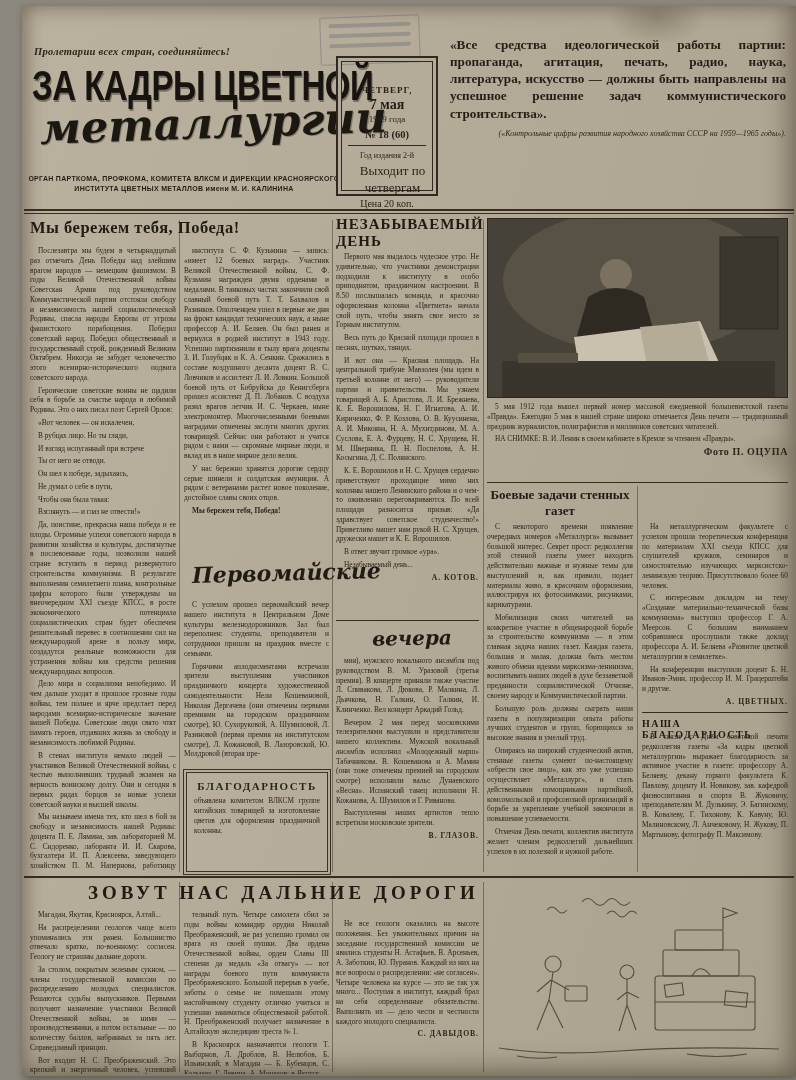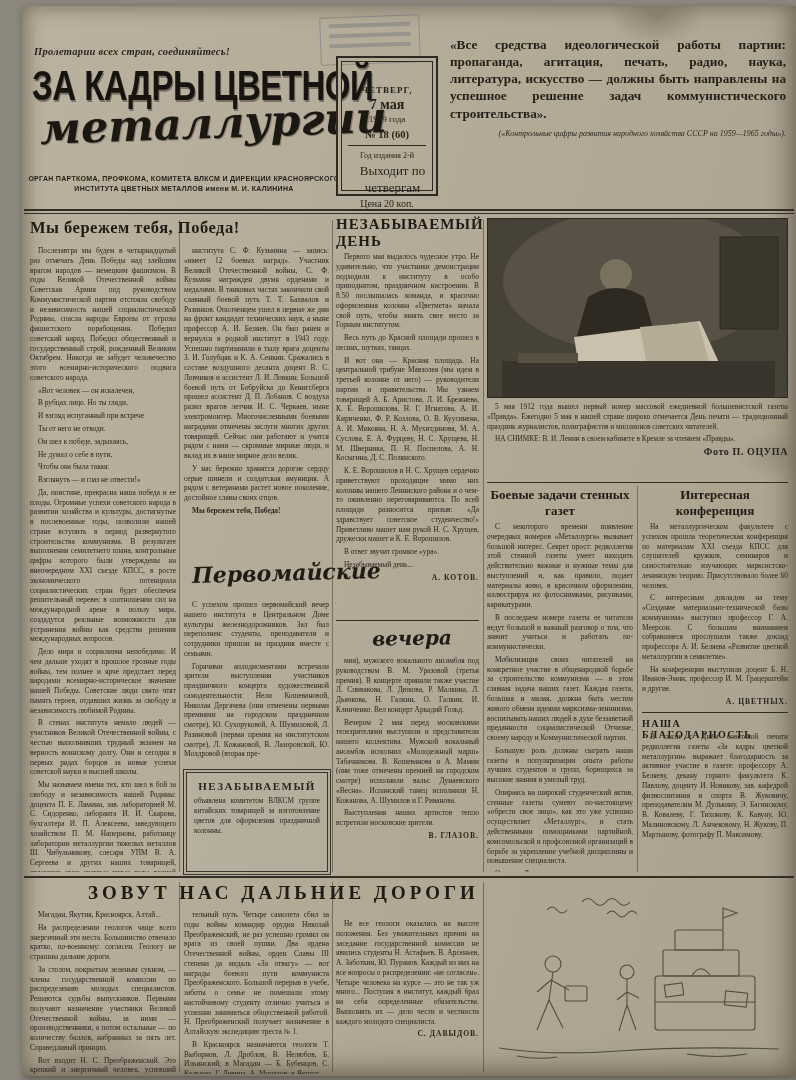--- a/index.html
+++ b/index.html
@@ -117,20 +117,21 @@
     <div class="rule thin" style="left:2px;right:2px;top:207px;"></div>
 
     <div class="vrule" style="left:157px;top:214px;height:652px;"></div>
     <div class="vrule" style="left:310px;top:214px;height:652px;"></div>
     <div class="vrule" style="left:461px;top:214px;height:652px;"></div>
     <div class="vrule" style="left:615px;top:480px;height:386px;"></div>
 
     <h2 class="abs headline h-pobeda" style="left:8px;top:212px;width:300px;">Мы бережем тебя, Победа!</h2>
     <div class="abs body-col" style="left:8px;top:240px;width:146px;height:626px;">
         <p>Послезавтра мы будем в четырнадцатый раз отмечать День Победы над злейшим врагом народов — немецким фашизмом. В годы Великой Отечественной войны Советская Армия под руководством Коммунистической партии отстояла свободу и независимость нашей социалистической Родины, спасла народы Европы от угрозы фашистского порабощения. Победил советский народ. Победил общественный и государственный строй, рожденный Великим Октябрем. Никогда не забудет человечество этого всемирно-исторического подвига советского народа.</p>
+        <p>Героические советские воины не щадили себя в борьбе за счастье народа и любимой Родины. Это о них писал поэт Сергей Орлов:</p>
         <p>«Вот человек — он искалечен,</p>
         <p>В рубцах лицо. Но ты гляди,</p>
         <p>И взгляд испуганный при встрече</p>
         <p>Ты от него не отводи.</p>
         <p>Он шел к победе, задыхаясь,</p>
         <p>Не думал о себе в пути,</p>
         <p>Чтобы она была такая:</p>
         <p>Взглянуть — и глаз не отвести!»</p>
         <p>Да, поистине, прекрасна наша победа и ее плоды. Огромные успехи советского народа в развитии хозяйства и культуры, достигнутые в послевоенные годы, позволили нашей стране вступить в период развернутого строительства коммунизма. В результате выполнения семилетнего плана, контрольные цифры которого были утверждены на внеочередном XXI съезде КПСС, в росте экономического потенциала социалистических стран будет обеспечен решительный перевес в соотношении сил на международной арене в пользу мира, создадутся реальные возможности для устранения войны как средства решения международных вопросов.</p>
         <p>Дело мира и социализма непобедимо. И чем дальше уходят в прошлое грозные годы войны, тем полнее и ярче предстает перед народами всемирно-историческое значение нашей Победы. Советские люди свято чтят память героев, отдавших жизнь за свободу и независимость любимой Родины.</p>
@@ -143,21 +144,21 @@
         <p class="closing after-list">Мы бережем тебя, Победа!</p>
     </div>
 
     <h2 class="abs headline h-script" style="left:170px;top:556px;width:140px;">Первомайские</h2>
     <div class="abs body-col" style="left:162px;top:594px;width:145px;height:168px;">
         <p>С успехом прошел первомайский вечер нашего института в Центральном Доме культуры железнодорожников. Зал был переполнен: студенты, преподаватели и сотрудники пришли на праздник вместе с семьями.</p>
         <p>Горячими аплодисментами встречали зрители выступления участников праздничного концерта художественной самодеятельности: Нели Кошевановой, Николая Дергачева (они отмечены первыми премиями на городском праздничном смотре), Ю. Сухоруковой, А. Шумиловой, Л. Разиновой (первая премия на институтском смотре), Л. Кожановой, В. Лазоровской, Ю. Молдровой (вторая пре-</p>
       </div>
 
     <div class="abs blagbox" style="left:164px;top:766px;width:142px;height:100px;">
-      <p class="blag-title">НЕЗАБЫВАЕМЫЙ</p>
+      <p class="blag-title">БЛАГОДАРНОСТЬ</p>
       <p class="blag-text">объявлена комитетом ВЛКСМ группе китайских товарищей за изготовление цветов для оформления праздничной колонны.</p>
     </div>
 
     <h2 class="abs headline h-nezab" style="left:314px;top:210px;width:143px;">НЕЗАБЫВАЕМЫЙ ДЕНЬ</h2>
     <div class="abs body-col" style="left:314px;top:246px;width:143px;height:362px;">
       <p>Первого мая выдалось чудесное утро. Не удивительно, что участники демонстрации подходили к институту в особо приподнятом, праздничном настроении. В 8.50 послышалась команда, и красочно оформленная колонна «Цветмета» начала свой путь, чтобы занять свое место за Горным институтом.</p>
         <p>Весь путь до Красной площади прошел в песнях, шутках, танцах.</p>
         <p>И вот она — Красная площадь. На центральной трибуне Мавзолея (мы идем в третьей колонне от него) — руководители партии и правительства. Мы узнаем товарищей А. Б. Аристова, Л. И. Брежнева, К. Е. Ворошилова, Н. Г. Игнатова, А. И. Кириченко, Ф. Р. Козлова, О. В. Куусинена, А. И. Микояна, Н. А. Мухитдинова, М. А. Суслова, Е. А. Фурцеву, Н. С. Хрущева, Н. М. Шверника, П. Н. Поспелова, А. Н. Косыгина, Д. С. Полянского.</p>
         <p>К. Е. Ворошилов и Н. С. Хрущев сердечно приветствуют проходящие мимо них колонны нашего Ленинского района и о чем-то оживленно переговариваются. По всей площади разносится призыв: «Да здравствует советское студенчество!» Приветливо машет нам рукой Н. С. Хрущев, дружески машет и К. Е. Ворошилов.</p>
         <p>В ответ звучит громкое «ура».</p>
@@ -190,28 +191,26 @@
     <div class="abs cap" style="left:465px;top:396px;width:301px;height:80px;">
       <p>5 мая 1912 года вышел первый номер массовой ежедневной большевистской газеты «Правда». Ежегодно 5 мая в нашей стране широко отмечается День печати — традиционный праздник журналистов, полиграфистов и миллионов советских читателей.</p>
       <p>НА СНИМКЕ: В. И. Ленин в своем кабинете в Кремле за чтением «Правды».</p>
       <p class="credit">Фото П. ОЦУПА</p>
     </div>
     <div class="rule thin" style="left:465px;top:476px;width:301px;"></div>
 
     <h2 class="abs headline h-two" style="left:465px;top:481px;width:146px;">Боевые задачи стенных газет</h2>
     <div class="abs body-col" style="left:465px;top:516px;width:146px;height:350px;">
         <p>С некоторого времени появление очередных номеров «Металлурга» вызывает большой интерес. Секрет прост: редколлегия этой стенной газеты умеет находить действительно важные и нужные темы для выступлений и, как правило, подает материалы живо, в красочном оформлении, иллюстрируя их фотоснимками, рисунками, карикатурами.</p>
-        <p>В последнем номере газеты ее читатели ведут большой и важный разговор о том, что значит учиться и работать по-коммунистически.</p>
         <p>Мобилизация своих читателей на конкретное участие в общенародной борьбе за строительство коммунизма — в этом главная задача наших газет. Каждая газета, большая и малая, должна быть местом живого обмена идеями марксизма-ленинизма, воспитывать наших людей в духе беззаветной преданности социалистической Отчизне, своему народу и Коммунистической партии.</p>
         <p>Большую роль должны сыграть наши газеты в популяризации опыта работы лучших студентов и групп, борющихся за высокие знания и умелый труд.</p>
-        <p>Опираясь на широкий студенческий актив, стенные газеты сумеют по-настоящему «обрести свое лицо», как это уже успешно осуществляет «Металлург», и стать действенными помощниками партийной, комсомольской и профсоюзной организаций в борьбе за укрепление учебной дисциплины и повышение специалиста.</p>
+        <p>Опираясь на широкий студенческий актив, стенные газеты сумеют по-настоящему «обрести свое лицо», как это уже успешно осуществляет «Металлург», и стать действенными помощниками партийной, комсомольской и профсоюзной организаций в борьбе за укрепление учебной закончили и повышение успеваемости.</p>
         <p>Отмечая День печати, коллектив института желает членам редколлегий дальнейших успехов в их полезной и нужной работе.</p>
       </div>
 
-    <h2 class="abs headline h-two" style="left:620px;top:481px;width:146px;">Интересная конференция</h2>
     <div class="abs body-col" style="left:620px;top:516px;width:146px;height:188px;">
       <p>На металлургическом факультете с успехом прошла теоретическая конференция по материалам XXI съезда КПСС для слушателей кружков, семинаров и самостоятельно изучающих марксистско-ленинскую теорию. Присутствовало более 60 человек.</p>
         <p>С интересным докладом на тему «Создание материально-технической базы коммунизма» выступил профессор Г. А. Меерсон. С большим вниманием собравшиеся прослушали также доклад профессора А. И. Беляева «Развитие цветной металлургии в семилетке».</p>
         <p>На конференции выступили доцент Б. Н. Иванов-Эмин, профессор И. М. Грацерштейн и другие.</p>
         <p class="sig after-list">А. ЦВЕТНЫХ.</p>
     </div>
     <div class="rule thin" style="left:620px;top:706px;width:146px;"></div>
 
     <h2 class="abs headline h-small-caps" style="left:620px;top:712px;width:146px;">НАША БЛАГОДАРНОСТЬ</h2>
     <div class="abs body-col" style="left:620px;top:726px;width:146px;height:140px;">
@@ -219,21 +218,21 @@
       </div>
 
     <div class="rule" style="left:2px;right:2px;top:870px;"></div>
     <div class="vrule" style="left:157px;top:876px;height:190px;"></div>
     <div class="vrule" style="left:310px;top:876px;height:190px;"></div>
     <div class="vrule" style="left:461px;top:876px;height:190px;"></div>
 
     <h2 class="abs headline h-dorogi" style="left:66px;top:876px;width:410px;">ЗОВУТ НАС ДАЛЬНИЕ ДОРОГИ</h2>
     <div class="abs body-col" style="left:8px;top:904px;width:146px;height:164px;">
         <p>Магадан, Якутия, Красноярск, Алтай...</p>
-        <p>На распределении геологов чаще всего энергичный эти места. Большинство отвечало кратко, по-военному: согласен. Геологу не страшны дальние дороги.</p>
+        <p>На распределении геологов чаще всего упоминались эти ранен. Большинство отвечало кратко, по-военному: согласен. Геологу не страшны дальние дороги.</p>
         <p>За столом, покрытым зеленым сукном, — члены государственной комиссии по распределению молодых специалистов. Решаются судьбы выпускников. Первыми получают назначение участники Великой Отечественной войны, за ними — производственники, а потом остальные — по количеству баллов, набранных за пять лет. Справедливый принцип.</p>
         <p>Вот входит Н. С. Преображенский. Это крепкий и энергичный человек, успевший пройти немалый и поучи-</p>
       </div>
     <div class="abs body-col" style="left:162px;top:904px;width:145px;height:164px;">
         <p>тельный путь. Четыре самолета сбил за годы войны командир орудия Николай Преображенский, не раз успешно громил он врага из своей пушки. Два ордена Отечественной войны, орден Славы III степени да медаль «За отвагу» — вот награды боевого пути коммуниста Преображенского. Большой перерыв в учебе, заботы о семье не помешали этому настойчивому студенту отлично учиться и успешно заниматься общественной работой. Н. Преображенский получает назначение в Алтайскую экспедицию треста № 1.</p>
         <p>В Красноярск назначаются геологи Т. Выборнов, Л. Дроблов, В. Нелюбов, Б. Ильинский; в Магадан — Б. Бубенцов, С. Кольман, Г. Левина, А. Монахов; в Якутск — М. Тимонина, Ю. Шафеев, Д. Руссов...</p>
       </div>
     <div class="abs body-col" style="left:314px;top:913px;width:143px;height:164px;font-family:Liberation Serif, serif;">
       <p>Не все геологи оказались на высоте положения. Без уважительных причин на заседание государственной комиссии не явились студенты Н. Астафьев, В. Арсеньев, А. Заботкин, Ю. Пуранов. Каждый из них на все вопросы о распределении: «не согласен». Четыре человека на курсе — это не так уж много... Поступая в институт, каждый брал на себя определенные обязательства. Выполнять их — дело чести и честности каждого молодого специалиста.</p>
         <p class="sig after-list">С. ДАВЫДОВ.</p>

